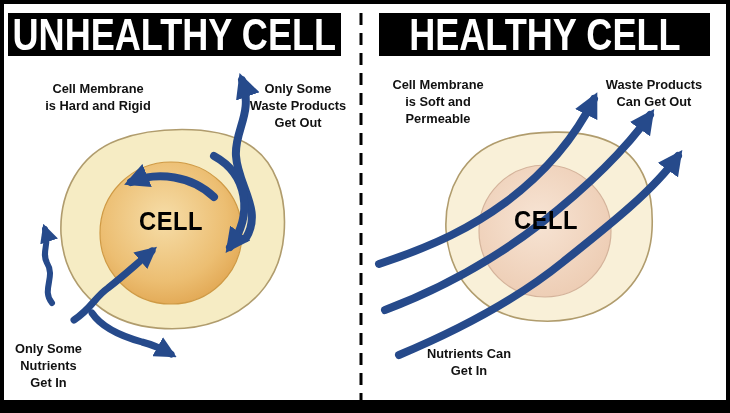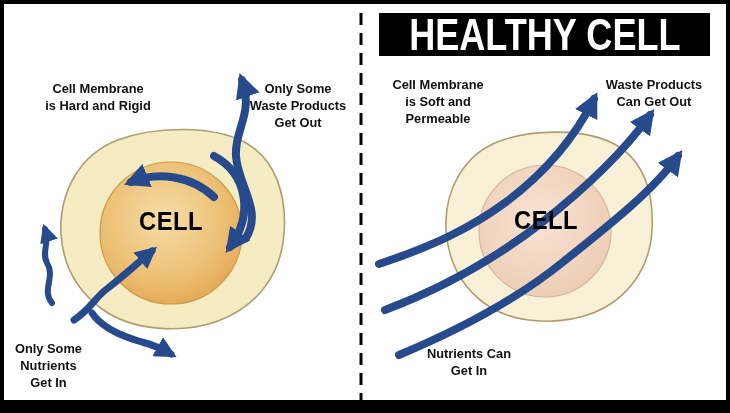--- a/index.html
+++ b/index.html
@@ -82,20 +82,23 @@
 
     <g stroke="#264a8b" fill="none" stroke-linecap="round">
       <path d="M 379,264 C 436,245 472,227 506,202 C 546,172 575,137 594,99" stroke-width="8" marker-end="url(#ah)"></path>
       <path d="M 385,310 C 446,287 497,257 540,224 C 582,191 623,153 650,115" stroke-width="8" marker-end="url(#ah)"></path>
       <path d="M 399,355 C 461,329 521,296 563,262 C 607,227 653,191 678,156" stroke-width="8" marker-end="url(#ah)"></path>
     </g>
 
     <line x1="361" y1="13" x2="361" y2="400" stroke="#000" stroke-width="3" stroke-dasharray="12 8"></line>
   </svg>
 
+  <div class="hdr hdr-left">
+    <span>UNHEALTHY CELL</span>
+  </div>
   <div class="hdr hdr-right">
     <span>HEALTHY CELL</span>
   </div>
 
   <div class="note n-l-membrane">Cell Membrane
 is Hard and Rigid</div>
   <div class="note n-l-waste">Only Some
 Waste Products
 Get Out</div>
   <div class="cell-label cl-left">CELL</div>

